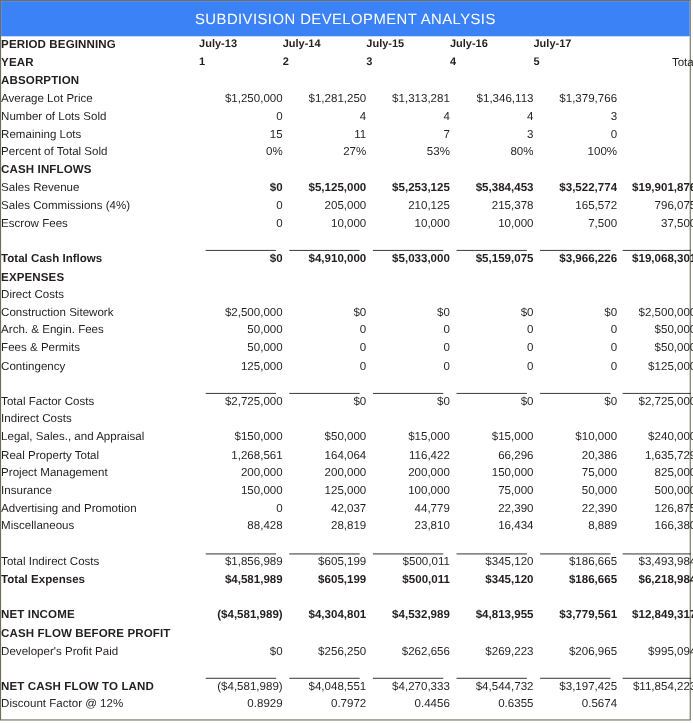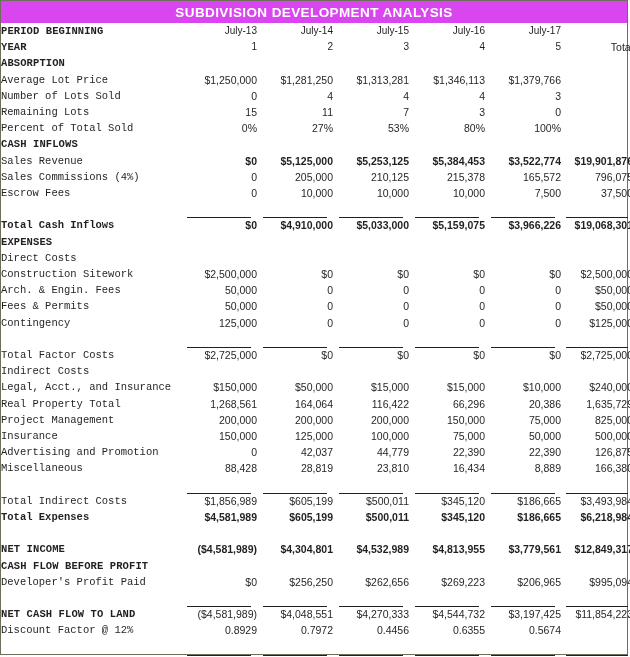--- a/index.html
+++ b/index.html
@@ -15,25 +15,25 @@
   }
   .sheet {
     position: relative;
     width: 628px;
     height: 655px;
     border: 1px solid #6e6e5a;
     box-sizing: border-box;
     background: #ffffff;
   }
   .title-bar {
-    height: 22px;
-    background: #d946ef;
+    height: 32px;
+    background: #3b82f6;
     color: #ffffff;
     font-size: 13.5px;
-    font-weight: bold;
+    font-weight: normal;
     letter-spacing: 0.4px;
     display: flex;
     align-items: center;
     justify-content: center;
     box-sizing: border-box;
   }
   table.grid {
     width: 100%;
     border-collapse: collapse;
     table-layout: fixed;
@@ -47,43 +47,41 @@
     vertical-align: middle;
     white-space: nowrap;
     overflow: hidden;
   }
   col.c-label { width: 180px; }
   col.c-num   { width: 76px; }
   col.c-tot   { width: 72px; }
   .lbl {
     padding-left: 8px;
     text-align: left;
-    font-family: Liberation Mono, monospace;
   }
   .num {
     text-align: right;
     padding-right: 6px;
   }
   .tot {
     text-align: right;
     padding-right: 5px;
   }
   
   .ind1 { padding-left: 20px; margin-top: 19px; }
   .ind2 { padding-left: 30px; }
   
   .section-head {
     font-weight: bold;
     font-size: 10.5px;
     letter-spacing: 0.1px;
   }
   .bold { font-weight: bold; }
   .head-date {
-    font-weight: normal;
-    text-align: right;
+    font-weight: bold;
     padding-right: 6px;
     font-size: 10px;
   }
   .head-tot {
     font-weight: bold;
     text-align: right;
     padding-right: 5px;
     font-size: 10px;
   }
   .head-tot-plain {
@@ -318,21 +316,21 @@
         <td class="num ruled">$0</td>
         <td class="tot ruled ruled-tot">$2,725,000</td>
       </tr>
 
       <tr>
         <td class="lbl">Indirect Costs</td>
         <td colspan="6"></td>
       </tr>
 
       <tr>
-        <td class="lbl ind1">Legal, Acct., and Insurance</td>
+        <td class="lbl ind1">Legal, Sales., and Appraisal</td>
         <td class="num">$150,000</td>
         <td class="num">$50,000</td>
         <td class="num">$15,000</td>
         <td class="num">$15,000</td>
         <td class="num">$10,000</td>
         <td class="tot">$240,000</td>
       </tr>
 
       <tr>
         <td class="lbl ind1">Real Property Total</td>

